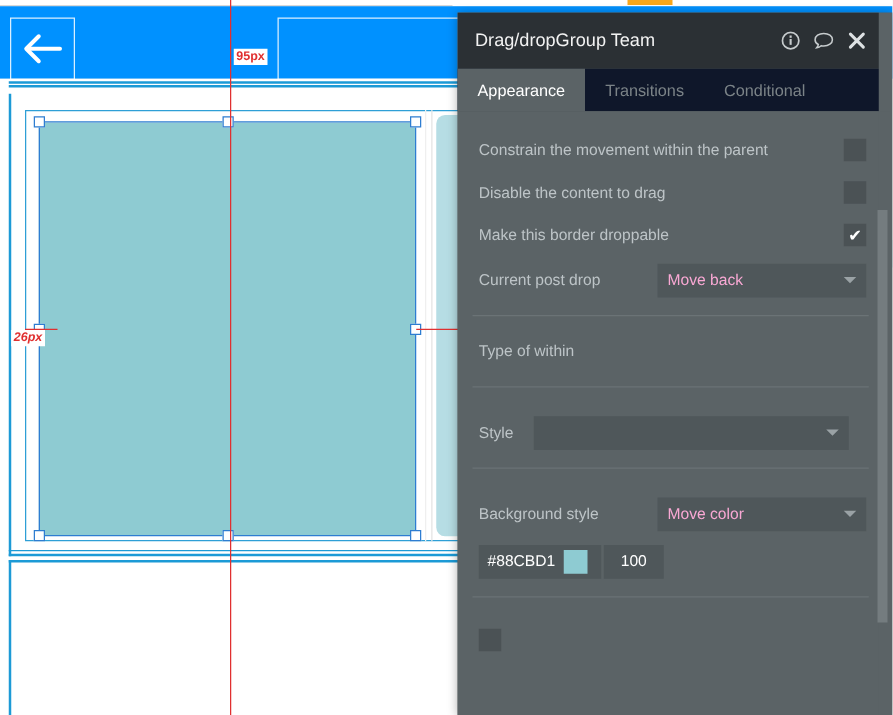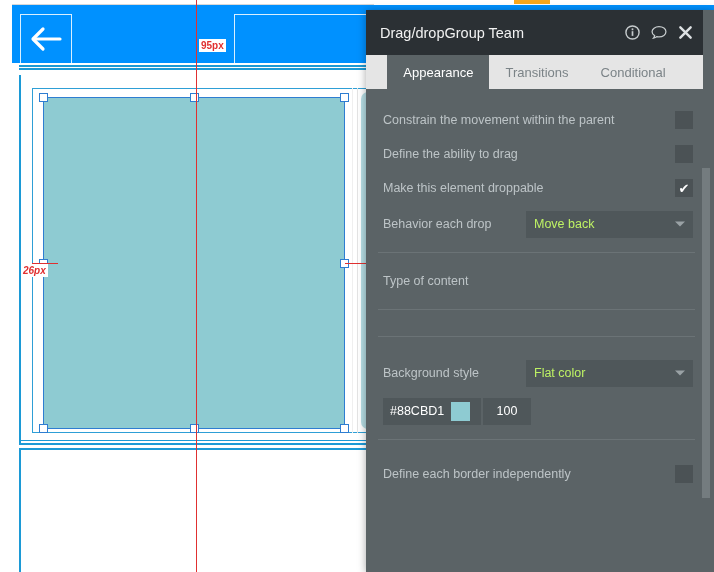--- a/index.html
+++ b/index.html
@@ -5,21 +5,21 @@
   * { box-sizing: border-box; margin: 0; padding: 0; }
   html, body {
     width: 714px; height: 572px;
     background: #ffffff;
     font-family: "Liberation Sans", sans-serif;
     overflow: hidden;
   }
   #root { position: relative; width: 714px; height: 572px; overflow: hidden; }
 
   
-  #canvas { position: absolute; inset: 0; background: #e5e5e5; margin-left: 12px; }
+  #canvas { position: absolute; inset: 0; background: #e5e5e5; }
 
   .top-white-strip {
     position: absolute; left: 0; top: 0; width: 714px; height: 5px;
     background: #ffffff;
   }
   .orange-tab {
     position: absolute; left: 502px; top: 0px; width: 36px; height: 4px;
     background: #F9A71B;
   }
   .strip-seam {
@@ -148,21 +148,21 @@
     font-size: 14.5px; color: #F2F2F2; flex: 1; white-space: nowrap;
   }
   .title-icons { display: flex; align-items: center; gap: 11px; }
   .title-icons span {
     display: inline-flex; align-items: center; justify-content: center;
     color: #C6CBCD; cursor: pointer;
   }
 
   .panel-tabs {
     position: absolute; left: 0; top: 45px; width: 337px; height: 34px;
-    background: #e5e5e5; display: flex; align-items: flex-end; justify-content: center;
+    background: #0f172a; display: flex; align-items: flex-end;
   }
   .tab {
     height: 34px; padding: 0 16px; display: flex; align-items: center;
     font-size: 13px; color: #7B8387; white-space: nowrap;
   }
   .tab.active { background: #5B6366; color: #ffffff; }
 
   .panel-body {
     position: absolute; left: 0; top: 79px; width: 337px; height: 483px;
     background: #5B6366; overflow: hidden;
@@ -175,21 +175,21 @@
     font-size: 12.5px; color: #BDC4C7; flex: 1; white-space: nowrap;
   }
   .chk {
     width: 18px; height: 18px; background: #4B5255;
     display: flex; align-items: center; justify-content: center;
     color: #ffffff; font-size: 13px; line-height: 1;
   }
   .field {
     width: 167px; height: 27px; background: #4F575A;
     display: flex; align-items: center; padding: 0 8px;
-    font-size: 12.5px; color: #bef264; position: relative;
+    font-size: 12.5px; color: #f9a8d4; position: relative;
   }
   .field .caret {
     position: absolute; right: 8px; top: 50%; transform: translateY(-50%);
     width: 0; height: 0; border-left: 5px solid transparent;
     border-right: 5px solid transparent; border-top: 5px solid #9AA2A5;
   }
   .field.link { color: #6BA7E8; }
   .field.wide { width: 252px; }
   .divider {
     height: 1px; background: #6B7376; margin: 9px 8px 9px 12px;
@@ -317,76 +317,82 @@
     <div class="panel-body">
 
       <div class="spacer14"></div>
 
       <div class="row">
         <div class="lbl">Constrain the movement within the parent</div>
         <div class="chk"></div>
       </div>
 
       <div class="row">
-        <div class="lbl">Define the ability to drag</div>
+        <div class="lbl">Disable the content to drag</div>
         <div class="chk"></div>
       </div>
 
       <div class="row">
-        <div class="lbl">Make this element droppable</div>
+        <div class="lbl">Make this border droppable</div>
         <div class="chk">✔</div>
       </div>
 
       <div class="row" style="height:38px">
-        <div class="lbl">Behavior each drop</div>
+        <div class="lbl">Current post drop</div>
         <div class="field">
           <span>Move back</span>
           <span class="caret"></span>
         </div>
       </div>
 
       <div class="divider"></div>
 
       <div class="row" style="height:38px">
-        <div class="lbl">Type of content</div>
+        <div class="lbl">Type of within</div>
       </div>
 
 
       <div class="divider"></div>
       <div class="spacer8"></div>
 
+      <div class="row" style="height:38px">
+        <div class="lbl" style="flex:0 0 44px">Style</div>
+        <div class="field wide">
+          <span></span>
+          <span class="caret"></span>
+        </div>
+      </div>
 
       <div class="divider"></div>
       <div class="spacer8"></div>
 
       <div class="row" style="height:38px">
         <div class="lbl">Background style</div>
         <div class="field">
-          <span>Flat color</span>
+          <span>Move color</span>
           <span class="caret"></span>
         </div>
       </div>
 
       <div class="row" style="height:38px">
         <div class="color-field">
           <div class="color-hex">
             <span>#88CBD1</span>
             <span class="swatch"></span>
           </div>
           <div class="color-alpha">
             <span>100</span>
           </div>
         </div>
       </div>
 
       <div class="divider"></div>
       <div class="spacer8"></div>
 
       <div class="row">
-        <div class="lbl">Define each border independently</div>
         <div class="chk"></div>
       </div>
 
     </div>
 
     <div class="panel-scroll-track">
       <div class="panel-scroll-thumb"></div>
     </div>
   </div>
 

